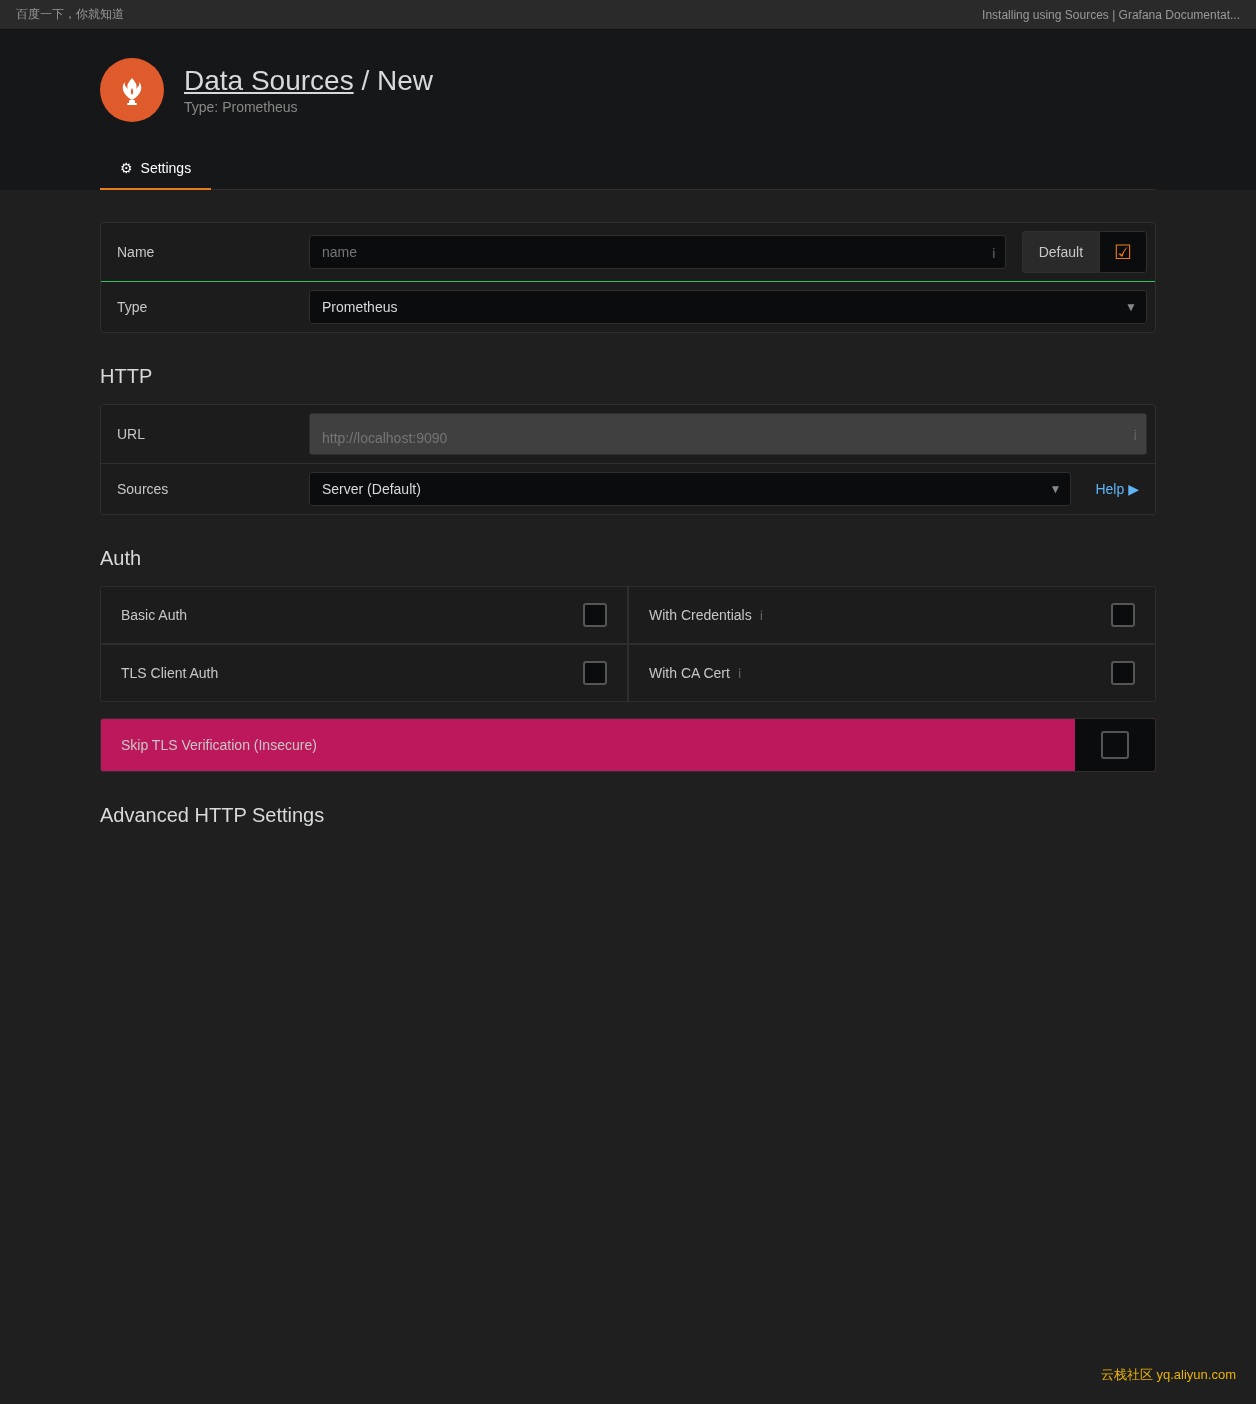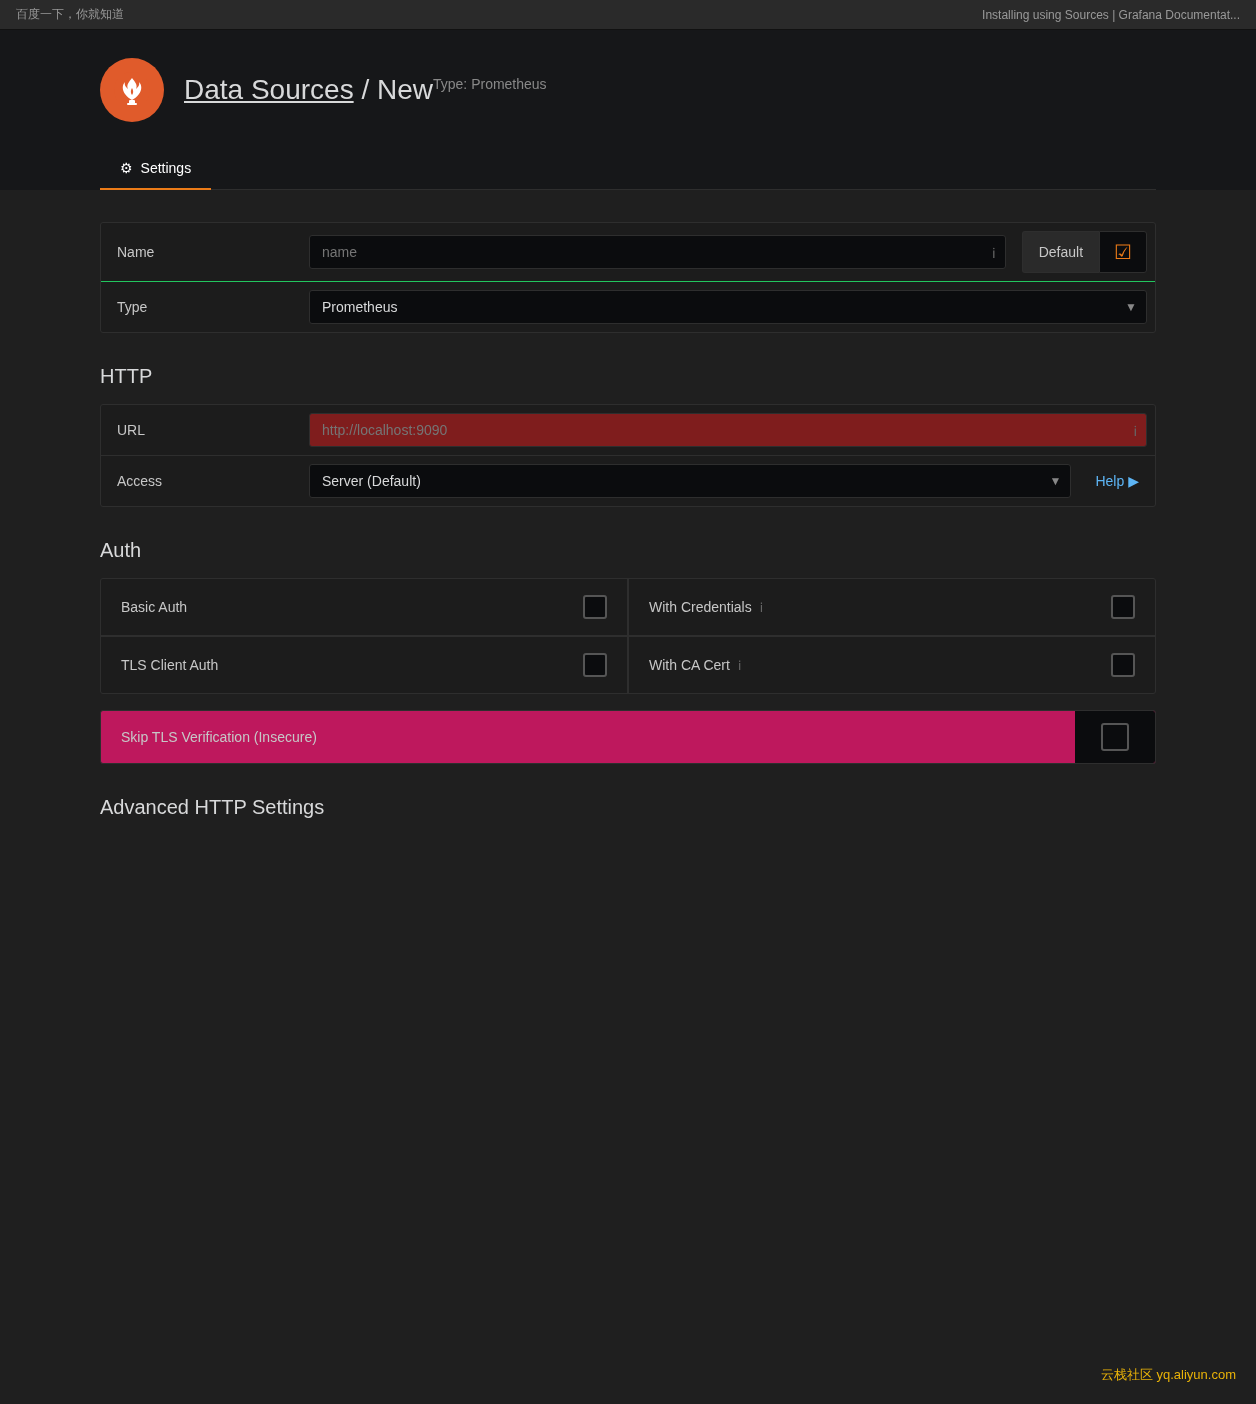--- a/index.html
+++ b/index.html
@@ -54,21 +54,21 @@
       align-items: center;
       justify-content: center;
       flex-shrink: 0;
     }
     .grafana-logo svg {
       width: 40px;
       height: 40px;
     }
     .header-title-text {
       display: flex;
-      flex-direction: row;
+      flex-direction: column;
     }
     .header-title-text h1 {
       font-size: 28px;
       font-weight: 400;
       color: #d8d9da;
     }
     .header-title-text h1 a {
       color: #d8d9da;
       text-decoration: underline;
     }
@@ -431,28 +431,28 @@
   </div>
 
   <div class="form-section">
     <div class="section-title">HTTP</div>
     <div class="form-table">
 
       <div class="form-row">
         <div class="form-label">URL</div>
         <div class="form-control-wrap">
           <div class="input-with-icon">
-            <input type="text" style="width: 100%; background: #7f1d1d; border: 1px solid rgb(46, 46, 46); border-radius: 3px; color: rgb(170, 170, 170); padding: 8px 36px 8px 12px; font-size: 14px; outline: none;" placeholder="http://localhost:9090">
+            <input type="text" style="width: 100%; background: #404040; border: 1px solid rgb(46, 46, 46); border-radius: 3px; color: rgb(170, 170, 170); padding: 16px 36px 8px 12px; font-size: 14px; outline: none;" placeholder="http://localhost:9090">
             <span class="info-icon">ℹ</span>
           </div>
         </div>
       </div>
 
       <div class="form-row access-row">
-        <div class="form-label">Access</div>
+        <div class="form-label">Sources</div>
         <div class="form-control-wrap">
           <div class="form-select-wrap">
             <select class="form-select">
               <option>Server (Default)</option>
             </select>
             <span class="select-arrow">▼</span>
           </div>
         </div>
         <button class="help-btn">
           <span>Help</span>

